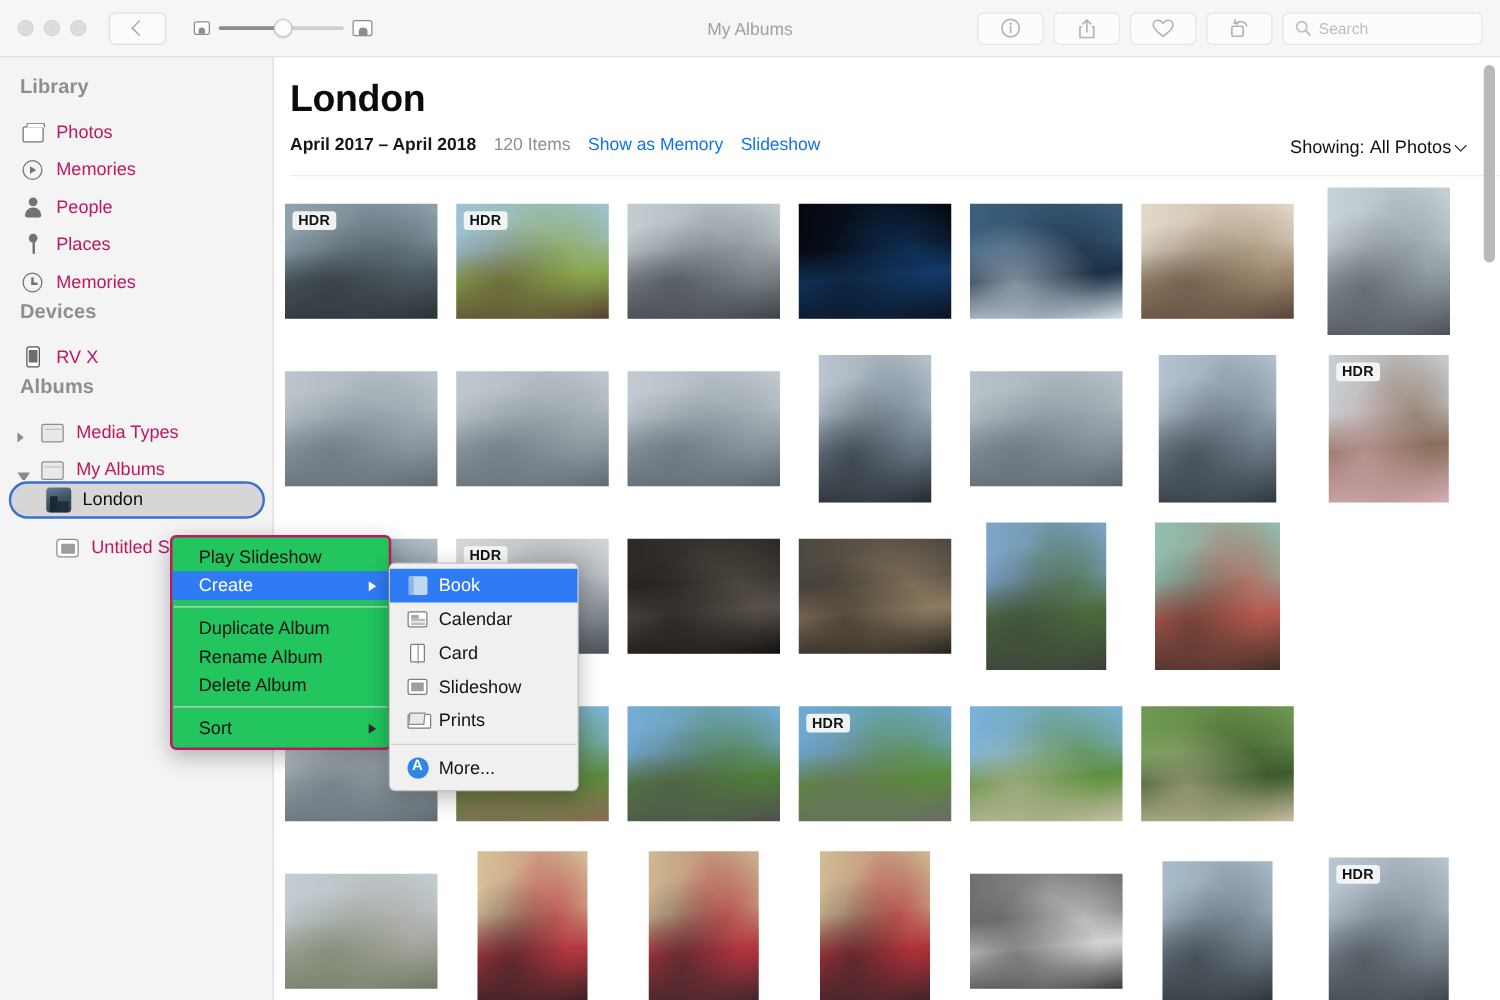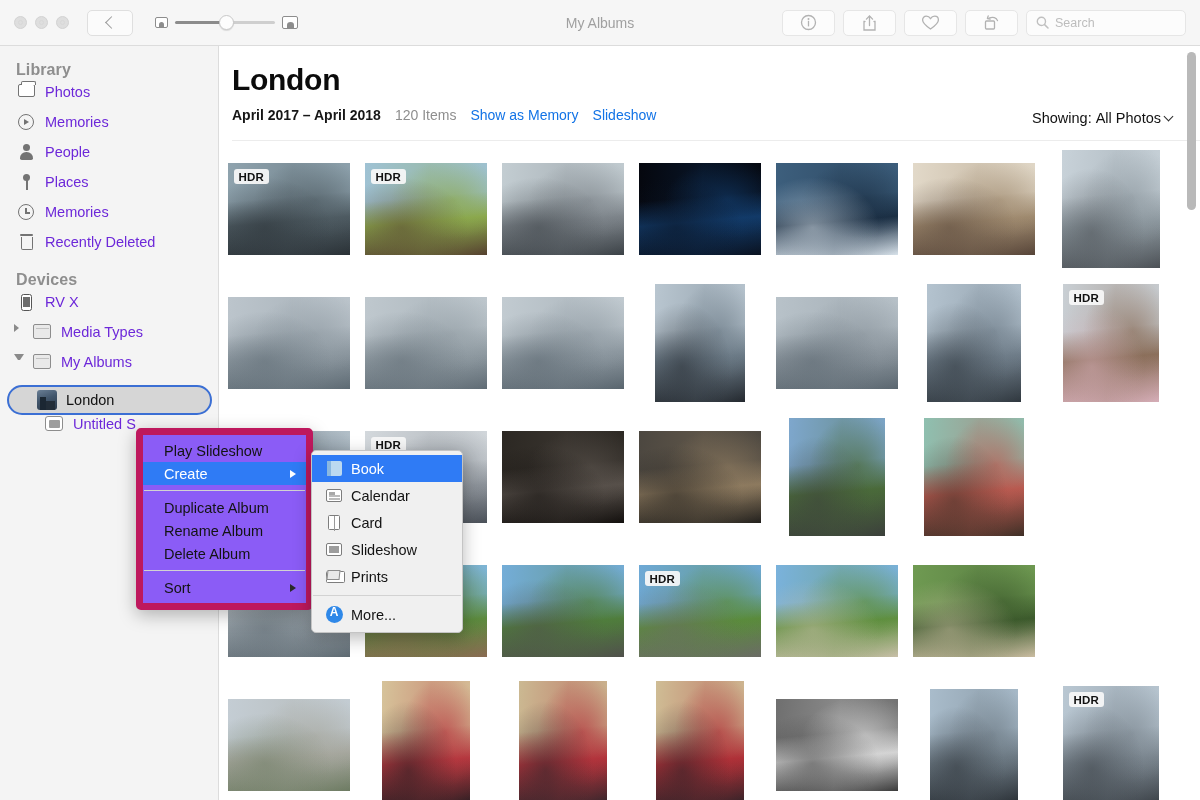--- a/index.html
+++ b/index.html
@@ -106,23 +106,23 @@
     background: #f4f4f4;
     border-right: 1px solid #dcdcdc;
     padding-top: 8px;
     overflow: hidden;
   }
   .sec-header {
     font-size: 16px; color: #8e8e8e; font-weight: 600;
     padding: 7px 0 5px 16px; letter-spacing: .1px;
   }
   .srow {
-    display: flex; align-items: flex-start;
+    display: flex; align-items: flex-end;
     height: 30px; padding-left: 16px; gap: 9px;
-    font-size: 14.5px; color: #6d28d9;
+    font-size: 14.5px; color: #be185d;
     position: relative;
   }
   .srow.indent1 { padding-left: 14px; }
   .srow.indent2 { padding-left: 44px; }
   .srow .ico { width: 20px; display:flex; align-items:center; justify-content:center; flex:0 0 20px; }
   .tri {
     width: 0; height: 0; flex: 0 0 10px;
     border-left: 5.5px solid #8a8a8a;
     border-top: 4px solid transparent;
     border-bottom: 4px solid transparent;
@@ -247,22 +247,22 @@
   .scroll-thumb {
     position: absolute; top: 2px; left: 0;
     width: 9px; height: 158px;
     background: #b9b9b9; border-radius: 5px;
   }
 
   
   .ctx {
     position: absolute; left: 136px; top: 428px;
     width: 177px;
-    background: #8b5cf6;
-    border: 7px solid #be185d;
+    background: #22c55e;
+    border: 2px solid #be185d;
     border-radius: 5px;
     box-shadow: 0 5px 18px rgba(0,0,0,.28);
     padding: 4px 0;
     z-index: 40;
   }
   .ctx-item {
     height: 23px; display: flex; align-items: center;
     padding-left: 21px; padding-right: 10px;
     font-size: 14.5px; color: #131313;
   }
@@ -407,35 +407,30 @@
           <span class="ic-places"></span>
         </span>
       <span>Places</span>
     </div>
     <div class="srow">
       <span class="ico">
           <span class="ic-imports"></span>
         </span>
       <span>Memories</span>
     </div>
-    <div class="srow">
-      <span class="ico">
-          <span class="ic-trash"></span>
-        </span>
-      <span>Recently Deleted</span>
-    </div>
 
     <div class="sec-header">Devices</div>
     <div class="srow">
       <span class="ico">
           <span class="ic-device"></span>
         </span>
       <span>RV X</span>
     </div>
 
+    <div class="sec-header">Albums</div>
     <div class="srow indent1">
       <span class="tri"></span>
       <span class="ico">
           <span class="ic-folder"></span>
         </span>
       <span>Media Types</span>
     </div>
     <div class="srow indent1">
       <span class="tri open"></span>
       <span class="ico">

